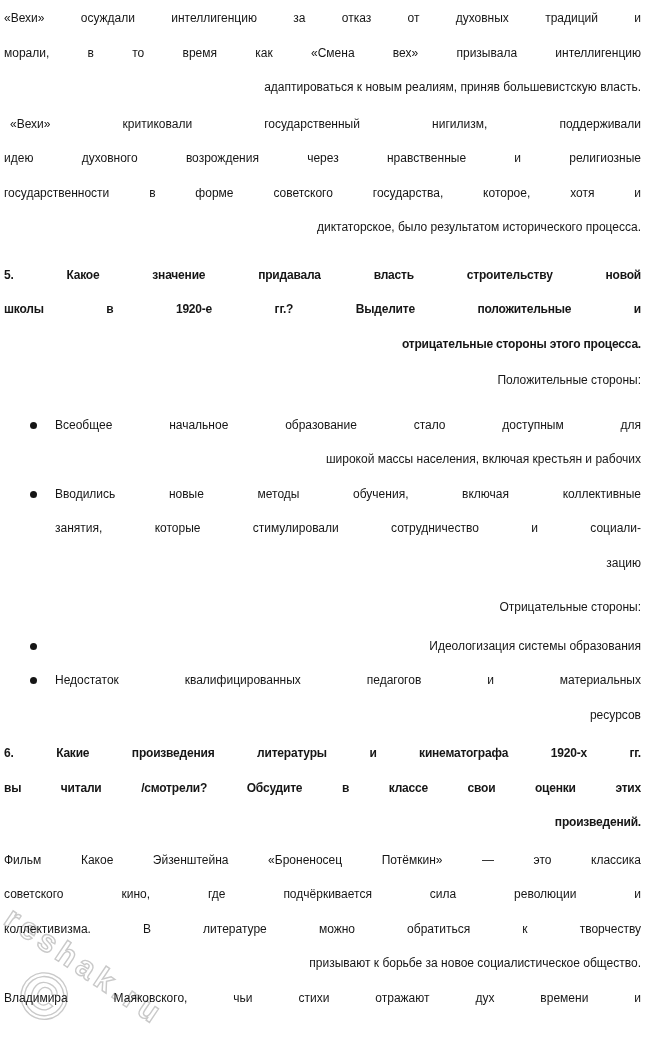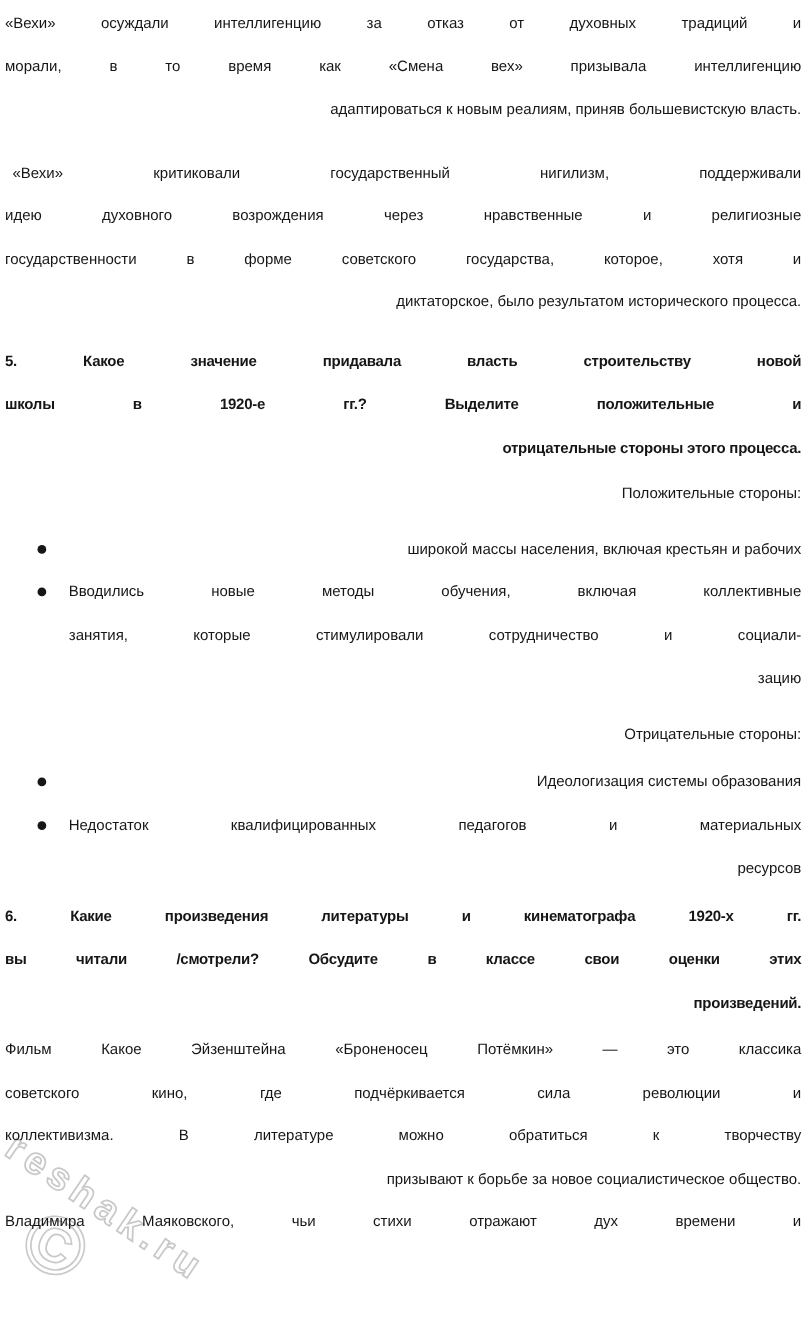--- a/index.html
+++ b/index.html
@@ -69,21 +69,21 @@
   .bullet-dot {
     position: absolute;
     left: -25px;
     top: 14px;
     width: 7px;
     height: 7px;
     border-radius: 50%;
     background: #161616;
   }
   
-  .b-p2     { margin-top: 16px; }
+  .b-p2     { margin-top: 2px; }
   .b-h5     { margin-top: 13px; }
   .b-label1 { margin-top: 2px; }
   .b-ul1    { margin-top: 10px; }
   .b-label2 { margin-top: 10px; }
   .b-ul2    { margin-top: 4px; }
   .b-h6     { margin-top: 4px; }
   .b-p3     { margin-top: 3px; }
 </style>
 </head>
 <body>
@@ -109,20 +109,21 @@
         <div class="ln j">5. Какое значение придавала власть строительству новой</div>
         <div class="ln j">школы в 1920-е гг.? Выделите положительные и</div>
         <div class="ln">отрицательные стороны этого процесса.</div>
       </div>
       <div class="block label b-label1">
         <div class="ln">Положительные стороны:</div>
       </div>
       <div class="block bullets b-ul1">
         <div class="bullet-item">
           <span class="bullet-dot"></span>
+          <div class="ln j">Всеобщее начальное образование стало доступным для</div>
           <div class="ln">широкой массы населения, включая крестьян и рабочих</div>
         </div>
         <div class="bullet-item">
           <span class="bullet-dot"></span>
           <div class="ln j">Вводились новые методы обучения, включая коллективные</div>
           <div class="ln j">занятия, которые стимулировали сотрудничество и социали-</div>
           <div class="ln">зацию</div>
         </div>
       </div>
       <div class="block label b-label2">

